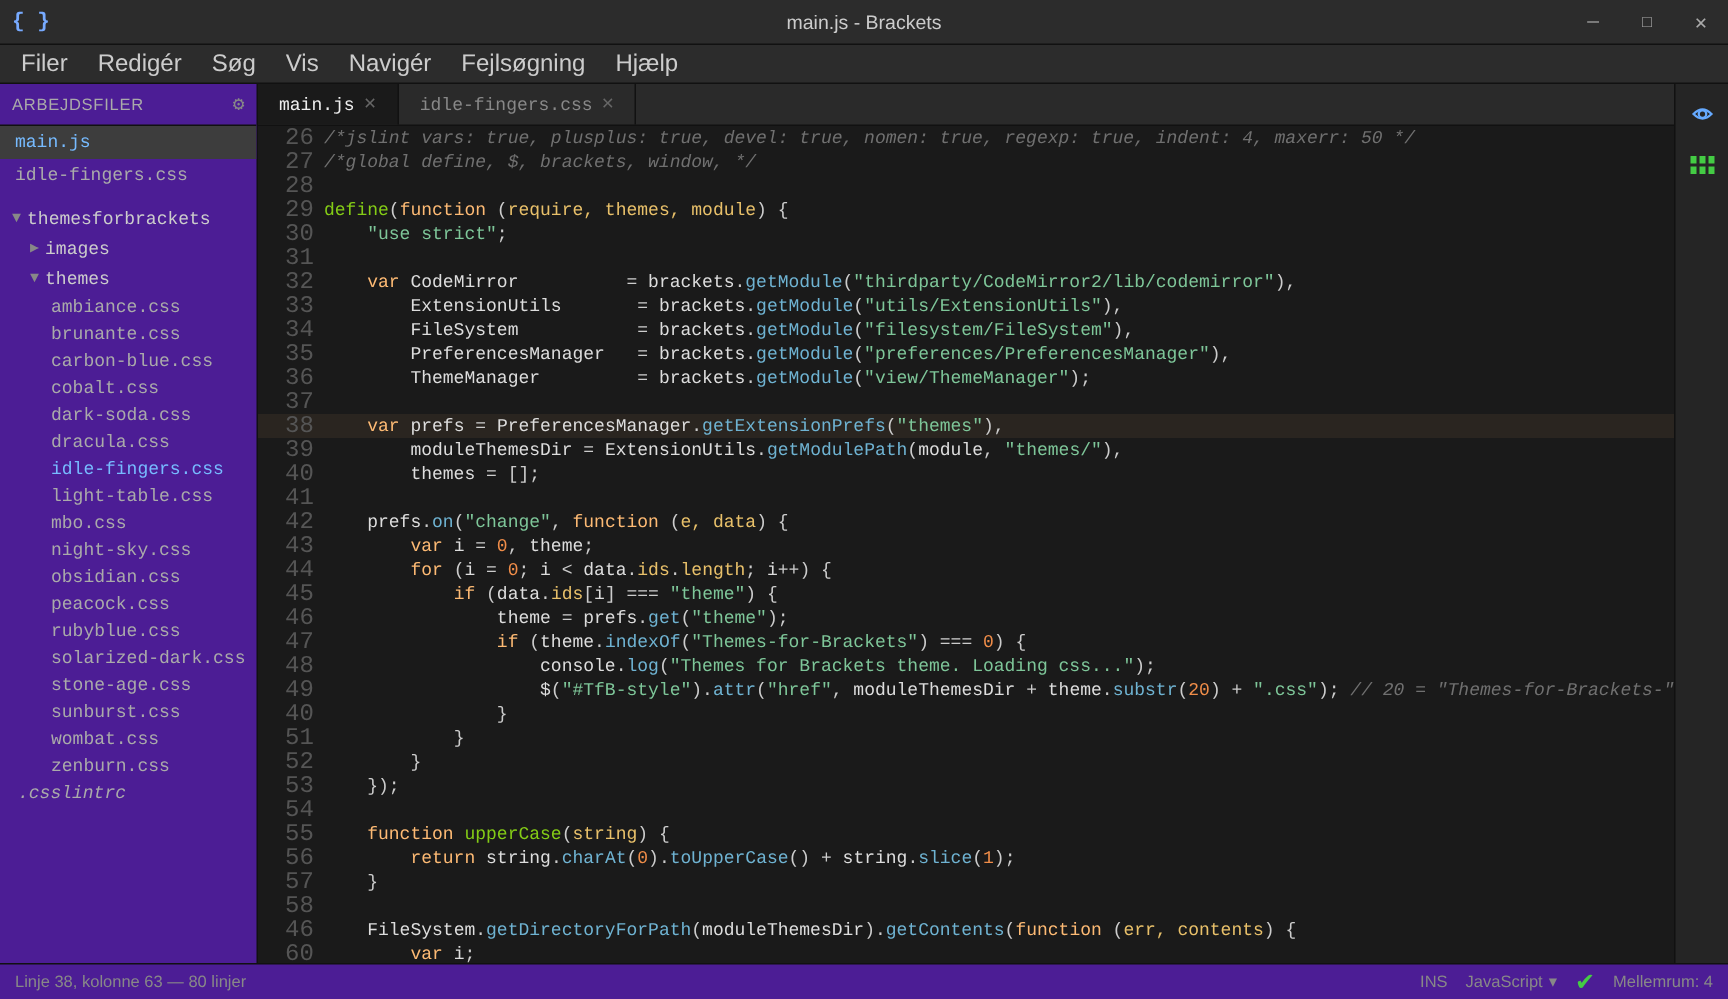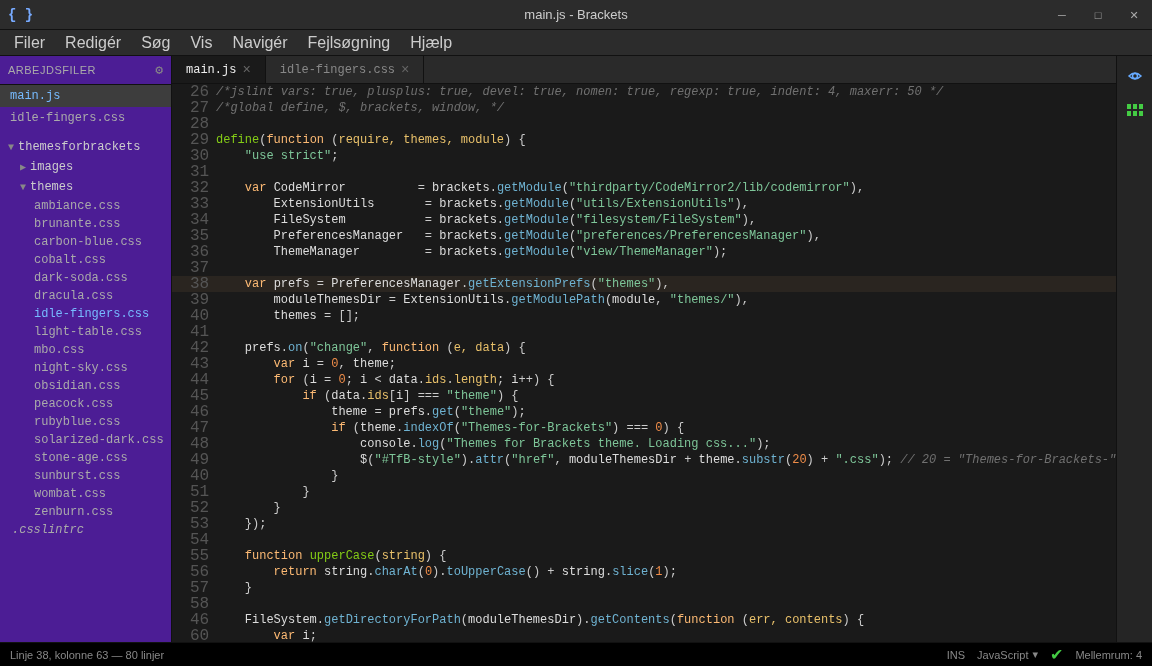--- a/index.html
+++ b/index.html
@@ -245,21 +245,21 @@
     .op { color: #ccc; }           
     .prop { color: #e8c06a; }
     .punc { color: #ccc; }
     .method { color: #6fb3d2; }
     .obj { color: #ddd; }
     .param { color: #e8c06a; }
 
     
     #statusbar {
       height: 24px;
-      background: #000000;
+      background: #4c1d95;
       border-top: 1px solid #111;
       display: flex;
       align-items: center;
       padding: 0 10px;
       font-family: Arial, sans-serif;
       font-size: 11px;
       color: #888;
       gap: 16px;
     }
     #statusbar .right {

